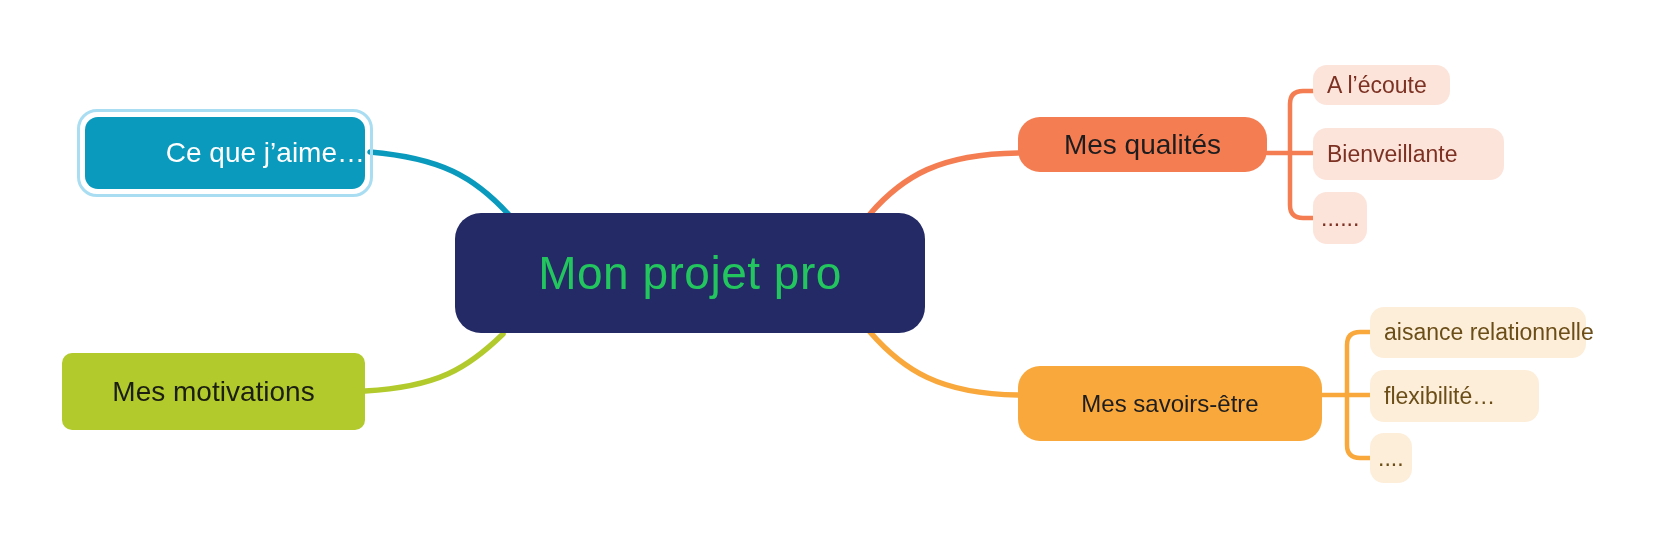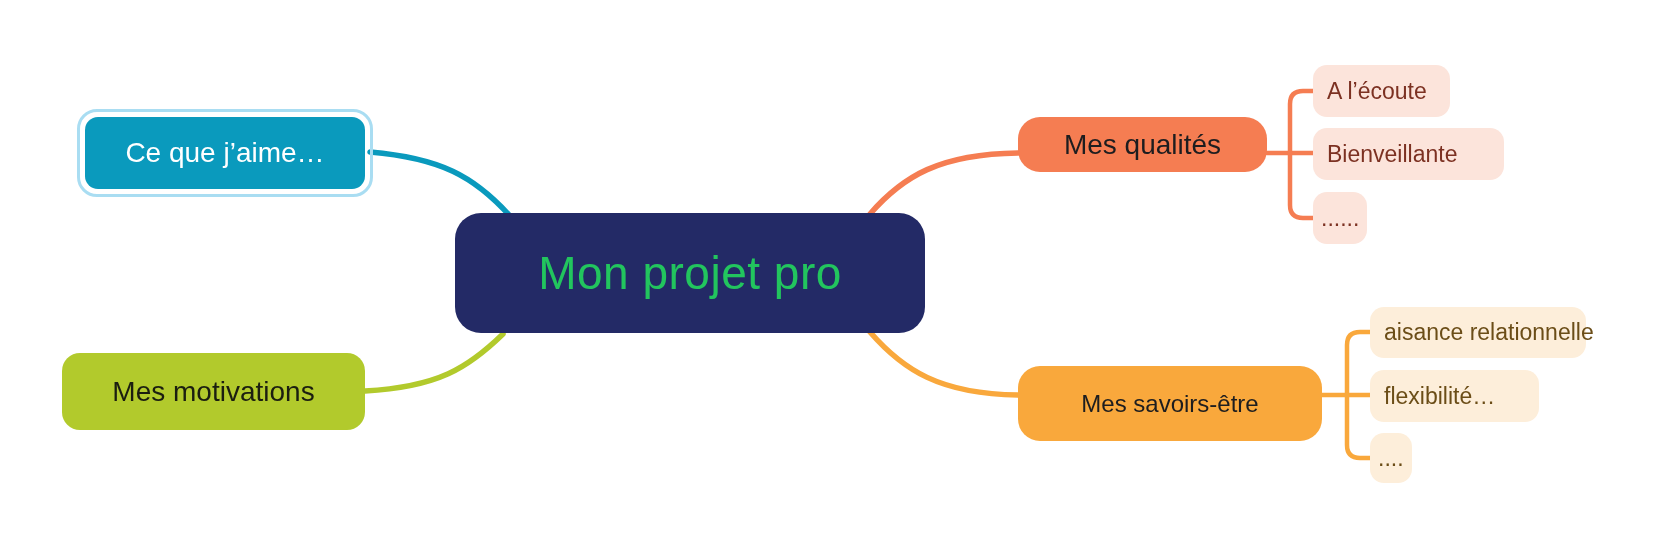--- a/index.html
+++ b/index.html
@@ -51,26 +51,27 @@
     background: transparent;
   }
   .node.teal {
     position: relative;
     width: 100%; height: 100%;
     background: #0a9abd;
     border-radius: 13px;
     color: #ffffff;
     font-size: 28px;
     font-weight: 500;
+    justify-content: flex-end;
   }
   .node.green {
     left: 62px; top: 353px;
     width: 303px; height: 77px;
     background: #b2ca2c;
-    border-radius: 18px;
+    border-radius: 10px;
     color: #1b1e10;
     font-size: 28px;
     font-weight: 500;
   }
   .node.coral {
     left: 1018px; top: 117px;
     width: 249px; height: 55px;
     background: #f57d52;
     border-radius: 22px;
     color: #1d1d1f;
@@ -96,21 +97,21 @@
     border-radius: 14px;
     font-size: 23px;
     font-weight: 400;
     padding: 0 14px;
     white-space: nowrap;
   }
   .leaf.coral-leaf { background: #fce4db; color: #7c3122; }
   .leaf.amber-leaf { background: #fdeeda; color: #6b4d17; }
   .leaf.small { padding: 0 8px; }
 
-  .leaf.q1 { left: 1313px; top: 65px;  width: 137px; height: 52px; }
+  .leaf.q1 { left: 1313px; top: 65px;  width: 137px; height: 40px; }
   .leaf.q2 { left: 1313px; top: 128px; width: 191px; height: 52px; }
   .leaf.q3 { left: 1313px; top: 192px; width: 54px;  height: 52px; }
 
   .leaf.s1 { left: 1370px; top: 307px; width: 216px; height: 51px; }
   .leaf.s2 { left: 1370px; top: 370px; width: 169px; height: 52px; }
   .leaf.s3 { left: 1370px; top: 433px; width: 42px;  height: 50px; }
 </style>
 </head>
 <body>
 

